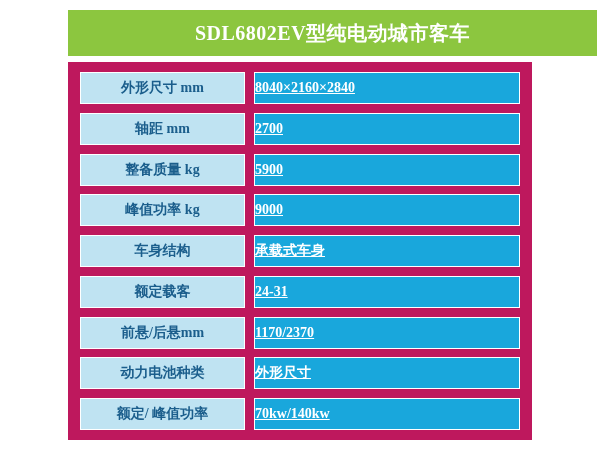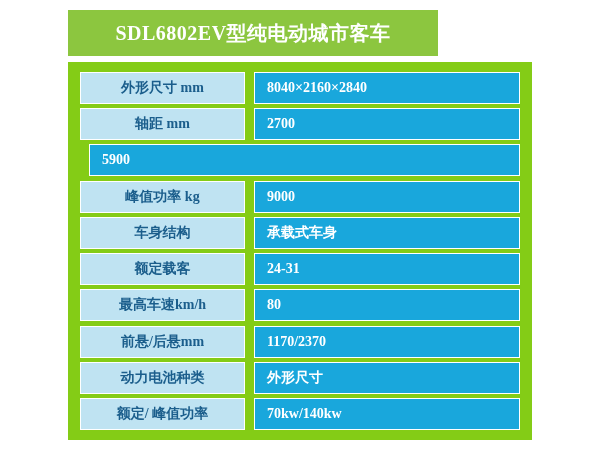--- a/index.html
+++ b/index.html
@@ -14,40 +14,40 @@
     overflow: hidden;
   }
   #spec-card {
     position: absolute;
     left: 68px;
     top: 10px;
     width: 464px;
     height: 430px;
   }
   #title-bar {
-    width: 370px;
+    width: 529px;
     height: 46px;
     background: #8cc63f;
     display: flex;
     align-items: center;
     justify-content: center;
     box-sizing: border-box;
   }
   #title-text {
     color: #ffffff;
     font-size: 20px;
     font-weight: bold;
     letter-spacing: 0.5px;
     font-family: "Liberation Serif", "DejaVu Serif", serif;
   }
   #table-panel {
     width: 464px;
     height: 378px;
     margin-top: 6px;
-    background: #84cc16;
+    background: #be185d;
     box-sizing: border-box;
     padding: 10px 12px 10px 12px;
     display: flex;
     flex-direction: column;
     justify-content: space-between;
   }
   .spec-row {
     display: flex;
     flex-direction: row;
     align-items: stretch;
@@ -68,26 +68,26 @@
     white-space: nowrap;
   }
   .spec-value {
     flex: 1;
     margin-left: 9px;
     background: #19a7dc;
     border: 1px solid #ffffff;
     box-sizing: border-box;
     display: flex;
     align-items: center;
-    padding-left: 12px;
     color: #ffffff;
     font-size: 14px;
     font-weight: bold;
     font-family: "Liberation Serif", "DejaVu Serif", serif;
     white-space: nowrap;
+    text-decoration: underline;
   }
 </style>
 </head>
 <body>
 
 <div id="spec-card">
 
   <div id="title-bar">
     <span id="title-text">SDL6802EV型纯电动城市客车</span>
   </div>
@@ -98,42 +98,39 @@
       <div class="spec-label">外形尺寸 mm</div>
       <div class="spec-value">8040×2160×2840</div>
     </div>
 
     <div class="spec-row">
       <div class="spec-label">轴距 mm</div>
       <div class="spec-value">2700</div>
     </div>
 
     <div class="spec-row">
+      <div class="spec-label">整备质量 kg</div>
       <div class="spec-value">5900</div>
     </div>
 
     <div class="spec-row">
       <div class="spec-label">峰值功率 kg</div>
       <div class="spec-value">9000</div>
     </div>
 
     <div class="spec-row">
       <div class="spec-label">车身结构</div>
       <div class="spec-value">承载式车身</div>
     </div>
 
     <div class="spec-row">
       <div class="spec-label">额定载客</div>
       <div class="spec-value">24-31</div>
     </div>
 
-    <div class="spec-row">
-      <div class="spec-label">最高车速km/h</div>
-      <div class="spec-value">80</div>
-    </div>
 
     <div class="spec-row">
       <div class="spec-label">前悬/后悬mm</div>
       <div class="spec-value">1170/2370</div>
     </div>
 
     <div class="spec-row">
       <div class="spec-label">动力电池种类</div>
       <div class="spec-value">外形尺寸</div>
     </div>

